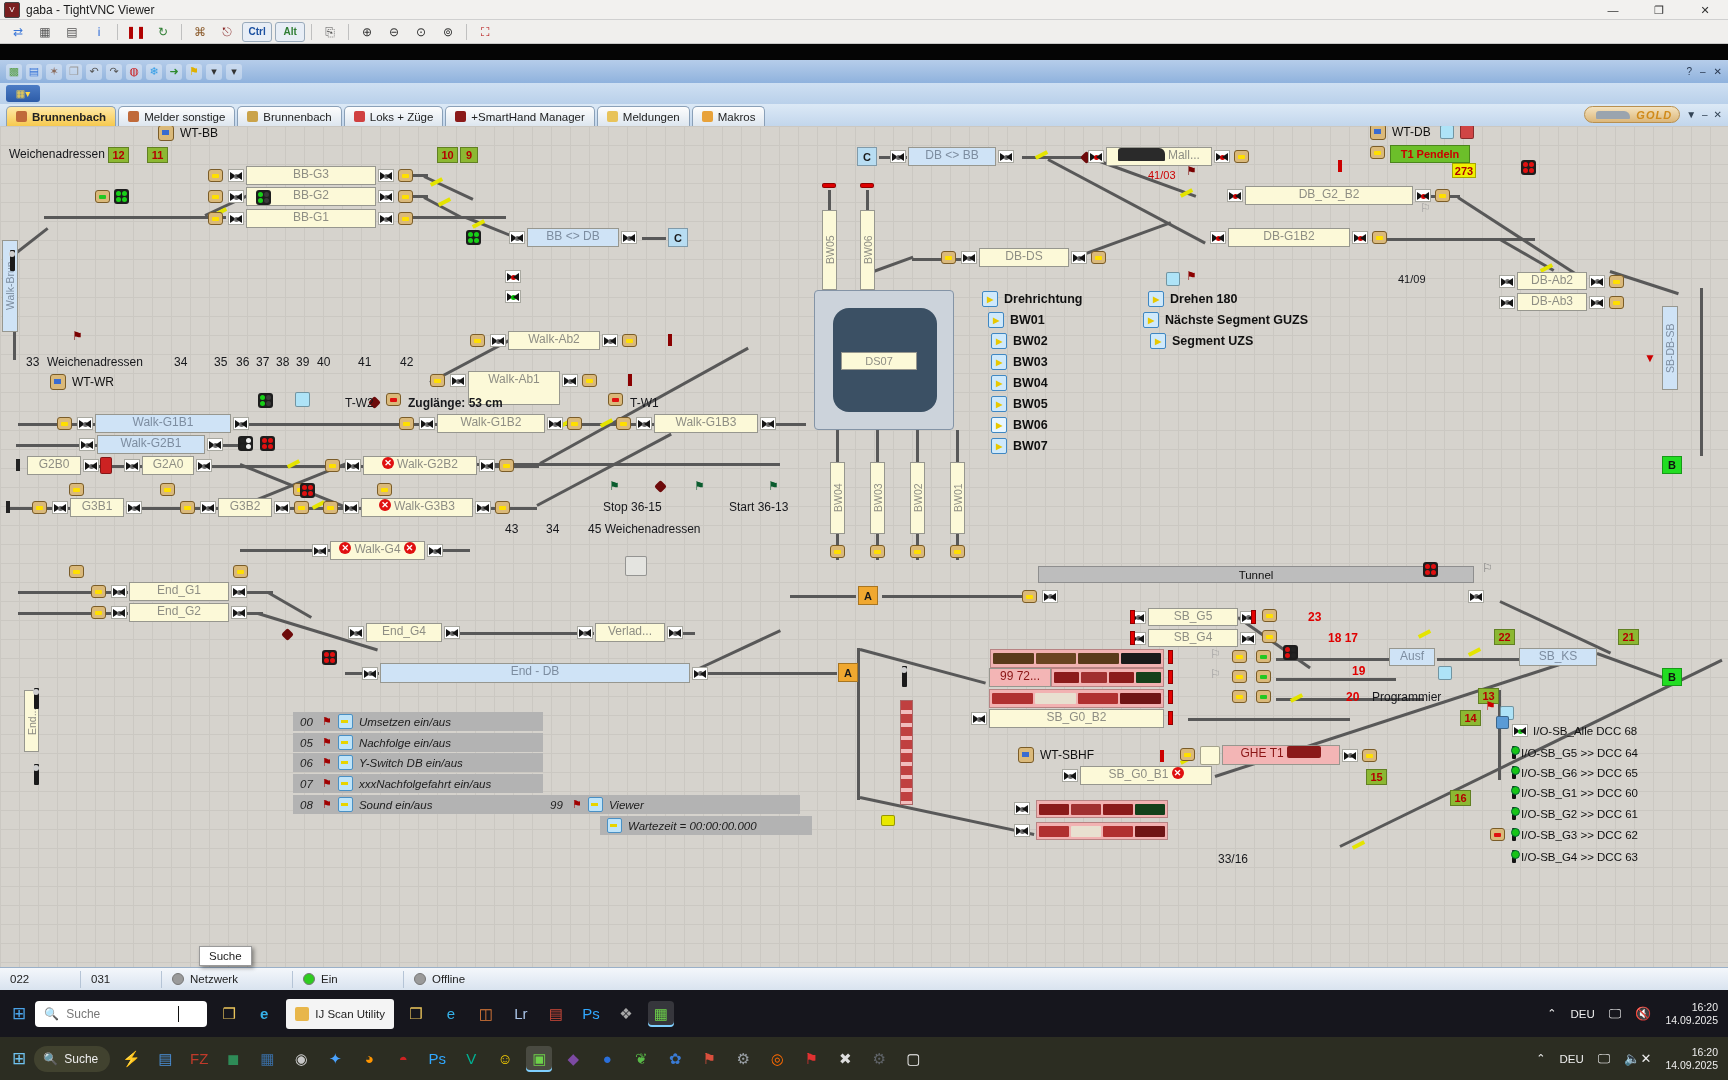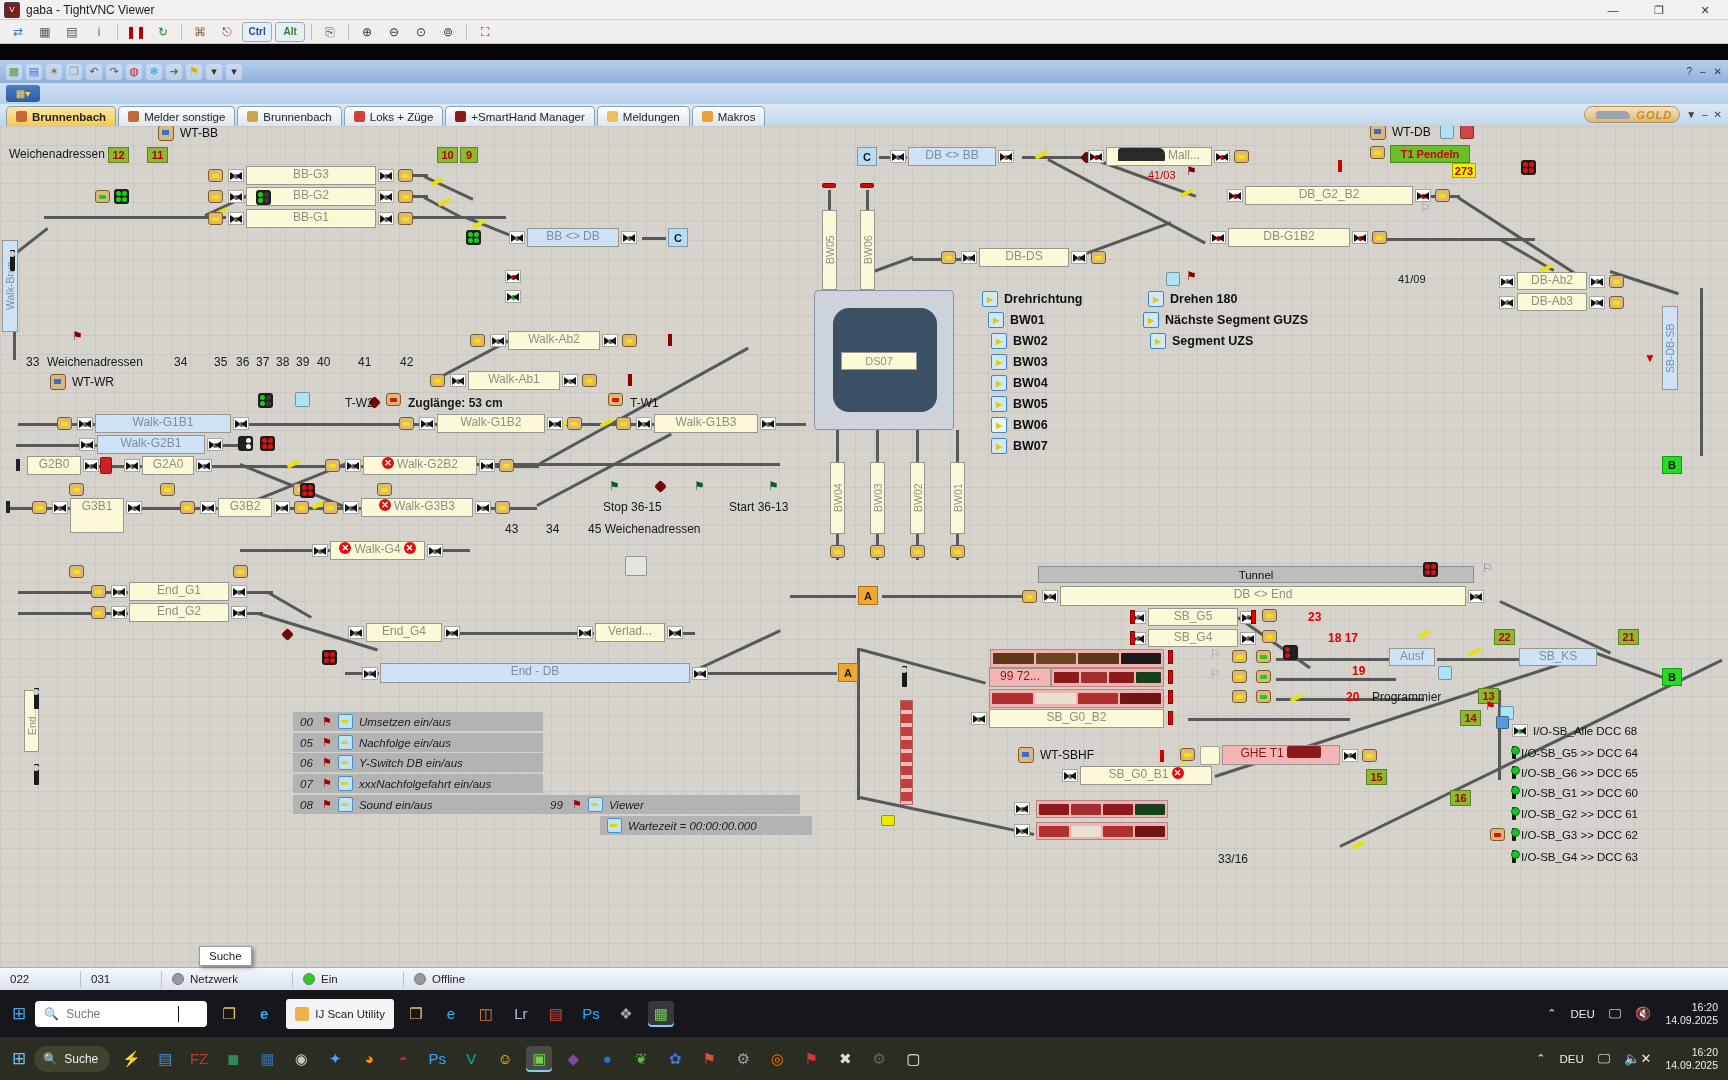--- a/index.html
+++ b/index.html
@@ -431,21 +431,21 @@
     </div>
     <div class="cv t-bow" style="left: 490px; top: 208px; width: 16px; height: 13px;">
       <i style="background: rgb(106, 106, 106);"></i>
     </div>
     <div class="cv t-bow" style="left: 602px; top: 208px; width: 16px; height: 13px;">
       <i style="background: rgb(106, 106, 106);"></i>
     </div>
     <div class="cv t-sig" style="left: 470px; top: 208px;"></div>
     <div class="cv t-sig" style="left: 622px; top: 208px;"></div>
     <div class="cv t-end" style="left: 668px; top: 208px; width: 4px; height: 12px; background: rgb(139, 0, 0);"></div>
-    <div class="cv t-blk" style="left: 468px; top: 245px; width: 92px; height: 19px;">
+    <div class="cv t-blk" style="left: 468px; top: 245px; width: 92px; height: 34px;">
       <span>Walk-Ab1</span>
     </div>
     <div class="cv t-bow" style="left: 450px; top: 248px; width: 16px; height: 13px;">
       <i style="background: rgb(106, 106, 106);"></i>
     </div>
     <div class="cv t-bow" style="left: 562px; top: 248px; width: 16px; height: 13px;">
       <i style="background: rgb(106, 106, 106);"></i>
     </div>
     <div class="cv t-sig" style="left: 430px; top: 248px;"></div>
     <div class="cv t-sig" style="left: 582px; top: 248px;"></div>
@@ -547,21 +547,21 @@
     <div class="cv t-sig" style="left: 69px; top: 357px;"></div>
     <div class="cv t-sig" style="left: 160px; top: 357px;"></div>
     <div class="cv t-sig" style="left: 293px; top: 357px;"></div>
     <div class="cv t-sig" style="left: 377px; top: 357px;"></div>
     <div class="cv t-quad" style="left: 300px; top: 357px;">
       <i style="background: rgb(224, 16, 16);"></i>
       <i style="background: rgb(224, 16, 16);"></i>
       <i style="background: rgb(224, 16, 16);"></i>
       <i style="background: rgb(224, 16, 16);"></i>
     </div>
-    <div class="cv t-blk" style="left: 70px; top: 372px; width: 54px; height: 35px;">
+    <div class="cv t-blk" style="left: 70px; top: 372px; width: 54px; height: 19px;">
       <span>G3B1</span>
     </div>
     <div class="cv t-bow" style="left: 52px; top: 375px; width: 16px; height: 13px;">
       <i style="background: rgb(106, 106, 106);"></i>
     </div>
     <div class="cv t-bow" style="left: 126px; top: 375px; width: 16px; height: 13px;">
       <i style="background: rgb(106, 106, 106);"></i>
     </div>
     <div class="cv t-sig" style="left: 32px; top: 375px;"></div>
     <div class="cv t-end" style="left: 6px; top: 375px; width: 4px; height: 12px; background: rgb(34, 34, 34);"></div>
@@ -866,23 +866,20 @@
     <div class="cv t-vblk blue" style="left: 1662px; top: 180px; width: 16px; height: 84px;">SB-DB-SB</div>
     <div class="cv t-flag" style="left: 1644px; top: 226px; color: rgb(204, 0, 0);">▼</div>
     <div class="cv t-badge" style="left: 1662px; top: 330px; width: 20px; height: 18px; background: rgb(34, 221, 34); color: rgb(17, 17, 17);">B</div>
     <div class="cv t-hdr" style="left: 1038px; top: 440px; width: 436px; height: 17px;">Tunnel</div>
     <div class="cv t-flag" style="left: 1482px; top: 436px; color: rgb(119, 119, 119);">⚐</div>
     <div class="cv t-quad" style="left: 1423px; top: 436px;">
       <i style="background: rgb(224, 16, 16);"></i>
       <i style="background: rgb(224, 16, 16);"></i>
       <i style="background: rgb(224, 16, 16);"></i>
       <i style="background: rgb(224, 16, 16);"></i>
-    </div>
-    <div class="cv t-blk" style="left: 1060px; top: 460px; width: 406px; height: 20px;">
-      <span>DB &lt;&gt; End</span>
     </div>
     <div class="cv t-bow" style="left: 1042px; top: 463.5px; width: 16px; height: 13px;">
       <i style="background: rgb(106, 106, 106);"></i>
     </div>
     <div class="cv t-bow" style="left: 1468px; top: 463.5px; width: 16px; height: 13px;">
       <i style="background: rgb(106, 106, 106);"></i>
     </div>
     <div class="cv t-sig" style="left: 1022px; top: 463.5px;"></div>
     <div class="cv t-blk" style="left: 1148px; top: 482px; width: 90px; height: 18px;">
       <span>SB_G5</span>

